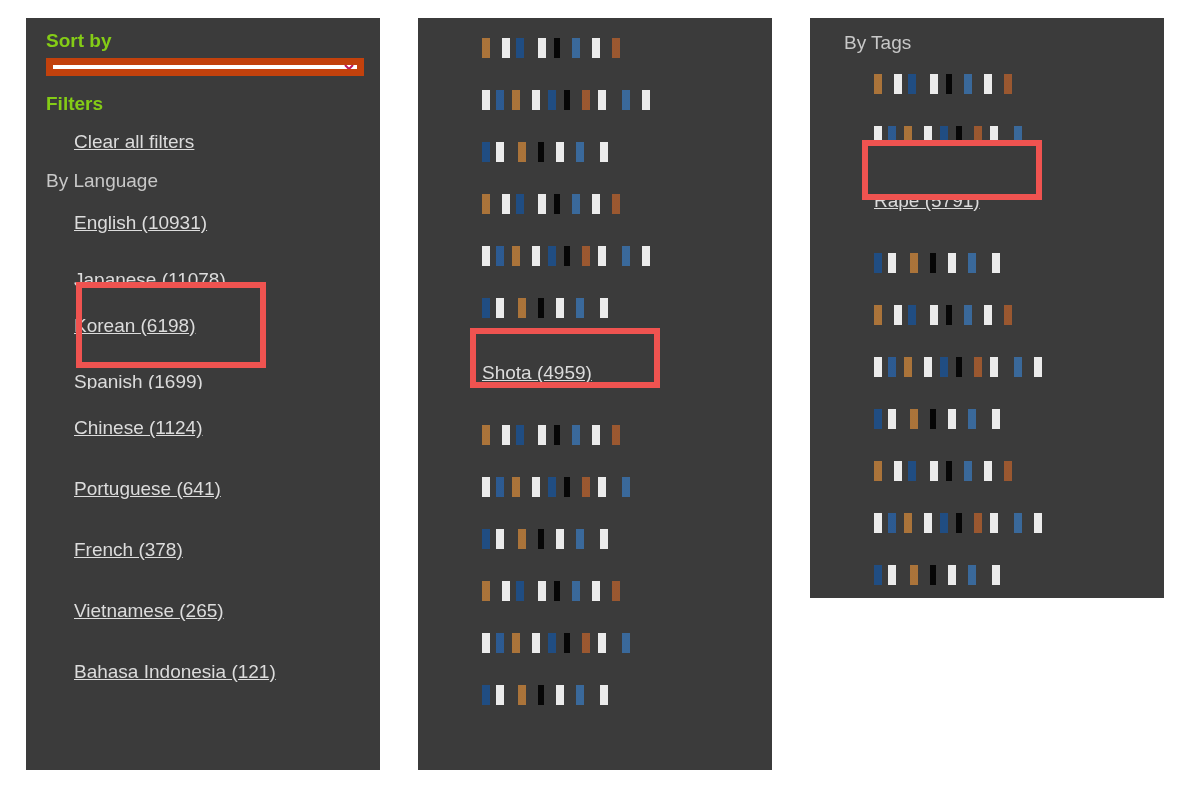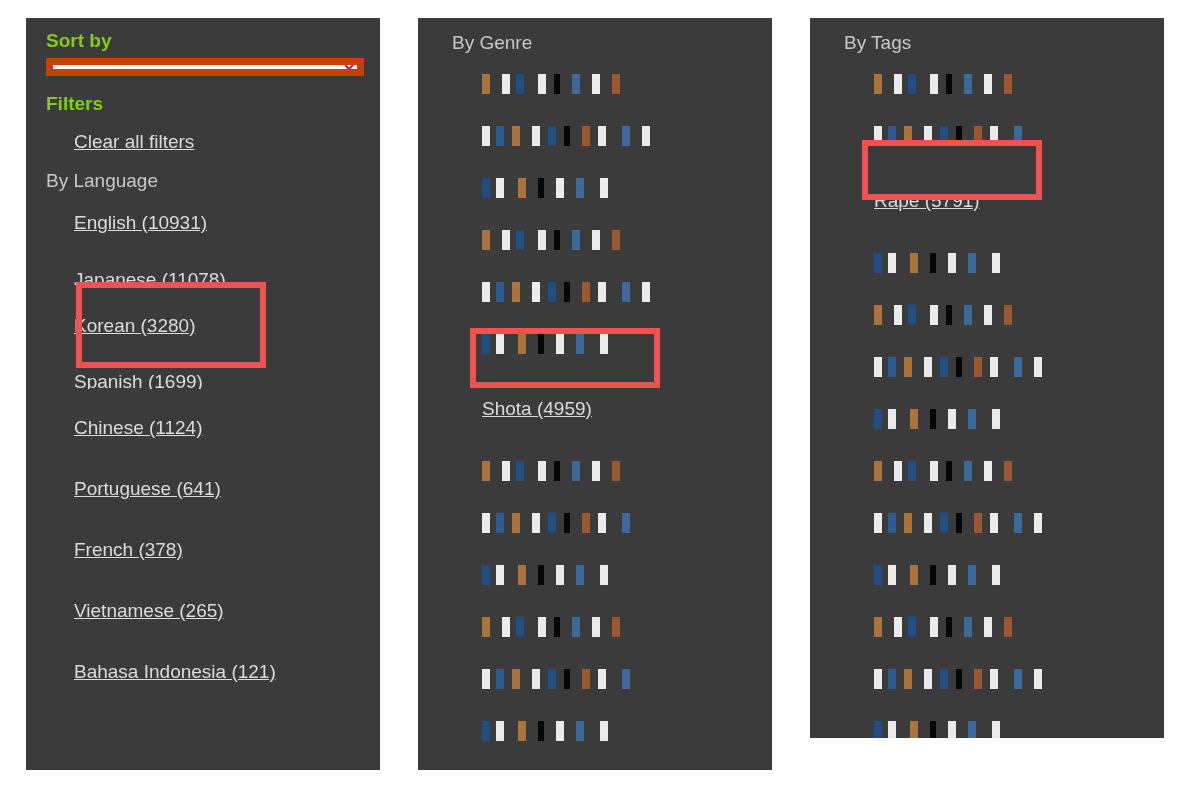--- a/index.html
+++ b/index.html
@@ -34,21 +34,21 @@
     left: 418px;
     top: 18px;
     width: 354px;
     height: 752px;
     padding: 8px 16px 0 36px;
   }
   .panel-right {
     left: 810px;
     top: 18px;
     width: 354px;
-    height: 720px;
+    height: 580px;
     padding: 8px 16px 0 36px;
   }
   .label {
     font-size: 19px;
     color: #84cc16;
     font-weight: 700;
     margin: 4px 0 6px 0;
   }
   .subheader {
     font-size: 19px;
@@ -156,38 +156,37 @@
     <div class="indent">
       <a href="#" class="link">Clear all filters</a>
     </div>
     <div class="subheader">By Language</div>
     <div class="indent">
       <div class="row"><a href="#" class="link">English (10931)</a></div>
       <div class="row cut">
           <a href="#" class="link">Japanese (11078)</a>
         </div>
       <div class="row" style="position:relative;">
-        <a href="#" class="link">Korean (3280)</a>
+        <a href="#" class="link">Korean (6198)</a>
       </div>
       <div class="row cut">
           <a href="#" class="link">Spanish (1699)</a>
         </div>
       <div class="row"><a href="#" class="link">Chinese (1124)</a></div>
       <div class="row"><a href="#" class="link">Portuguese (641)</a></div>
       <div class="row"><a href="#" class="link">French (378)</a></div>
       <div class="row"><a href="#" class="link">Vietnamese (265)</a></div>
       <div class="row"><a href="#" class="link">Bahasa Indonesia (121)</a></div>
 
     </div>
   </div>
 
   <div class="highlight-box" style="left:76px; top:282px; width:190px; height:86px;"></div>
 
   <div class="panel panel-mid">
-    <div class="subheader" style="margin-left:-2px;">By Genre</div>
     <div class="indent">
       <span class="pix w1 alt"></span><br>
       <span class="pix w2"></span><br>
       <span class="pix w2 alt2"></span><br>
       <span class="pix w2 alt"></span><br>
       <span class="pix w3"></span><br>
       <span class="pix w3 alt2"></span><br>
       <div class="row" style="margin:14px 0 18px 0;">
         <a href="#" class="link">Shota (4959)</a>
       </div>

